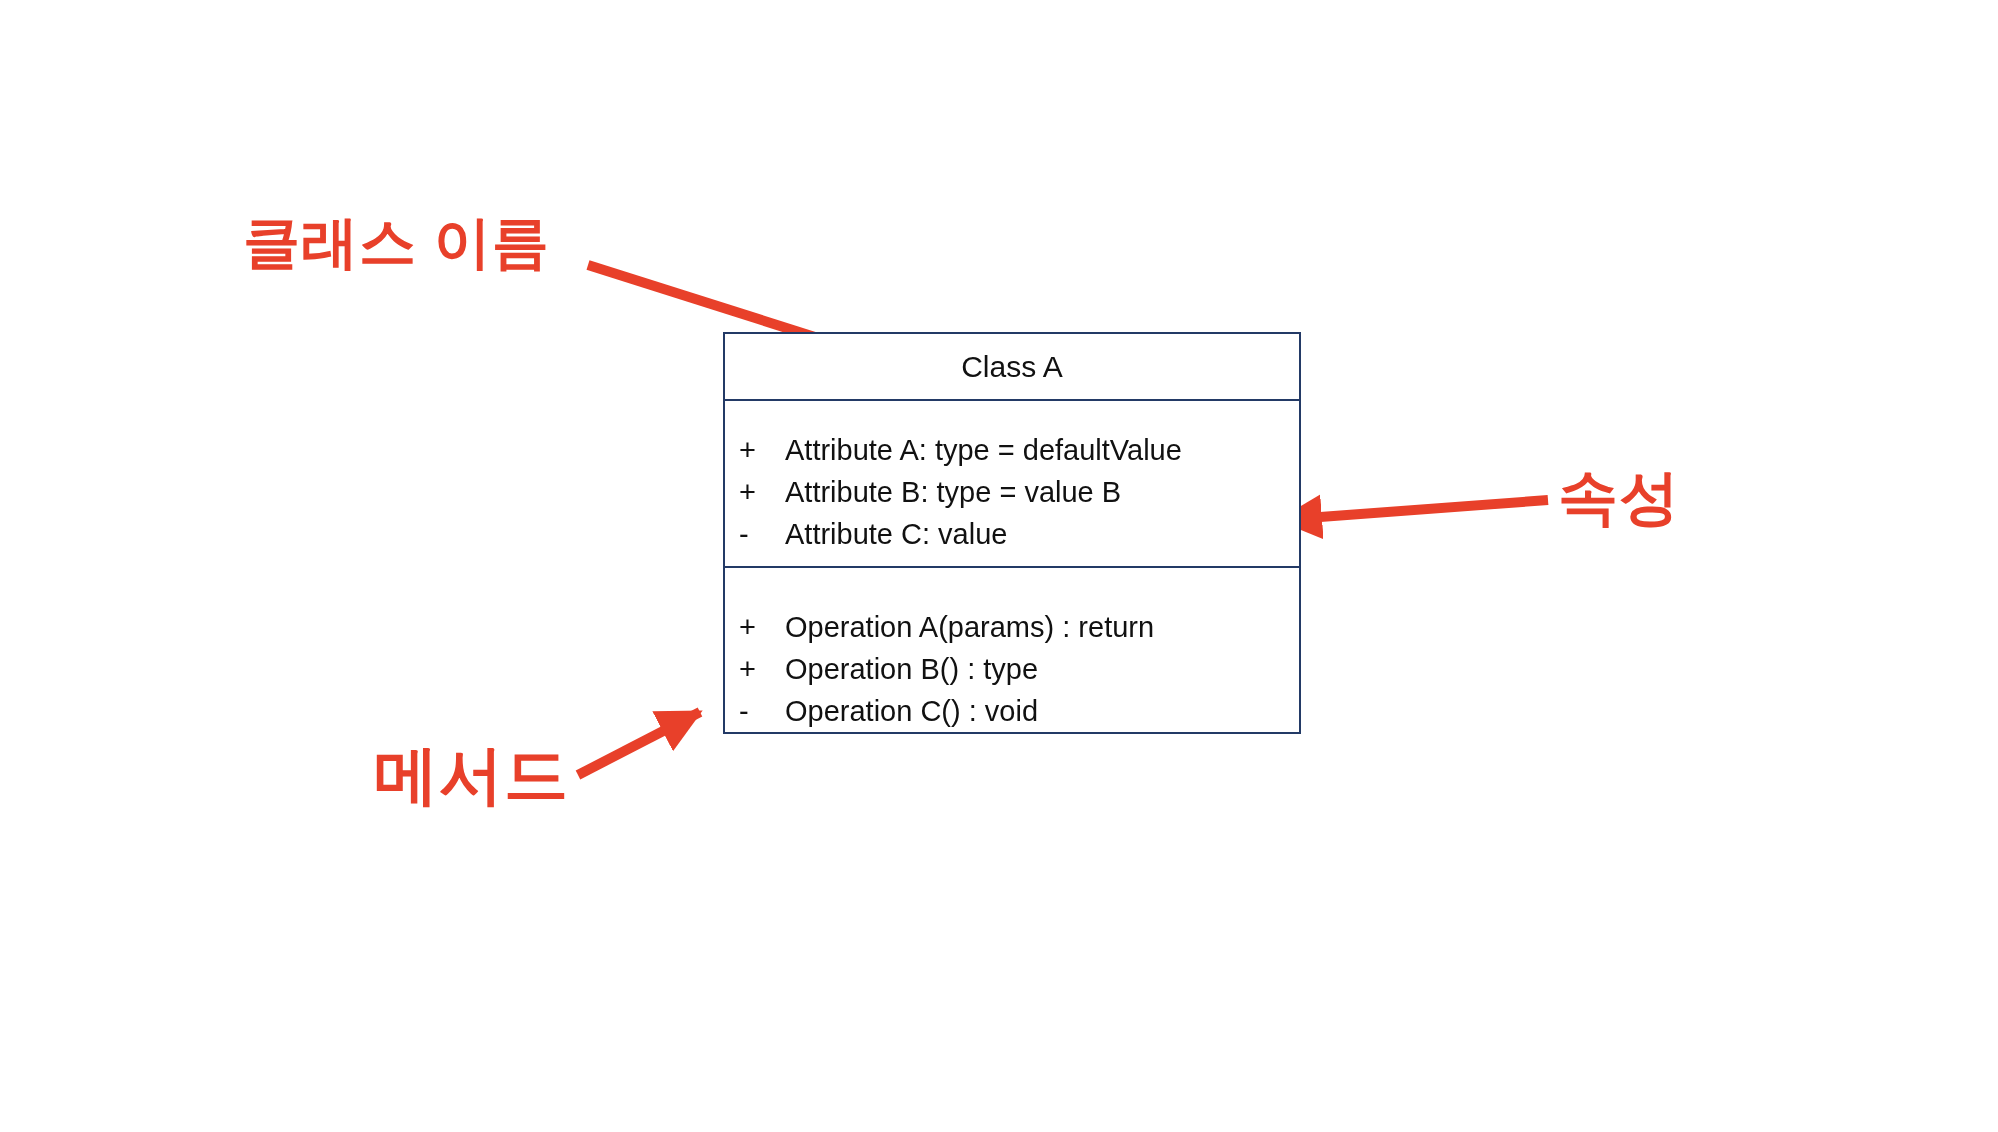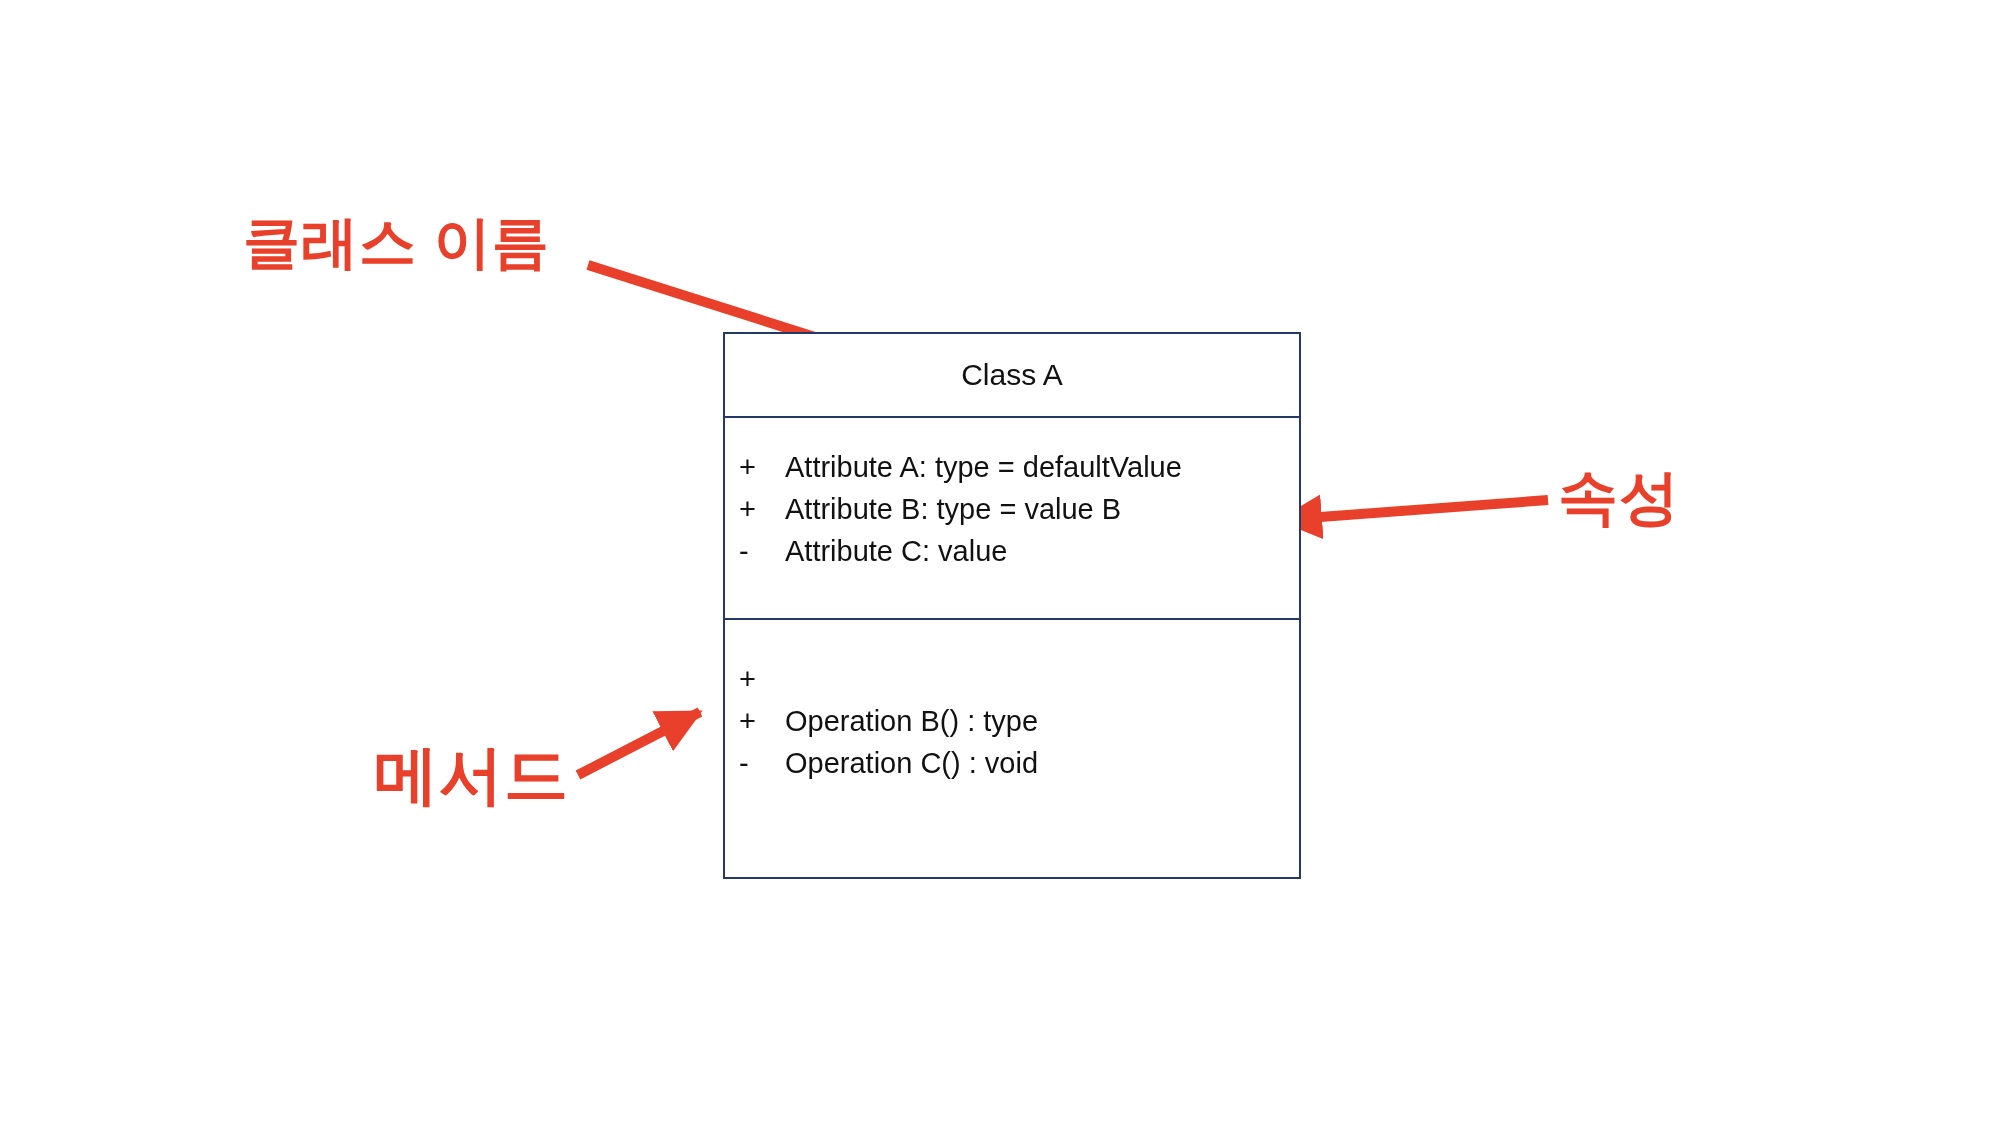--- a/index.html
+++ b/index.html
@@ -34,21 +34,21 @@
   }
   .annotation.class-name { left: 243px; top: 183px; font-size: 57px; }
   .annotation.attributes { left: 1558px; top: 436px; font-size: 60px; }
   .annotation.methods    { left: 374px;  top: 710px; font-size: 64px; }
 
   .class-box {
     position: absolute;
     left: 723px;
     top: 310px;
     width: 578px;
-    height: 547px;
+    height: 402px;
     border: 2px solid #233a66;
     box-sizing: border-box;
     background: #ffffff;
     color: #111111;
     display: flex;
     flex-direction: column;
   }
   .compartment {
     box-sizing: border-box;
   }
@@ -120,20 +120,21 @@
       </div>
       <div class="member-row">
         <span class="vis">-</span>
         <span>Attribute C: value</span>
       </div>
     </div>
 
     <div class="compartment ops">
       <div class="member-row">
         <span class="vis">+</span>
+        <span>Operation A(params) : return</span>
       </div>
       <div class="member-row">
         <span class="vis">+</span>
         <span>Operation B() : type</span>
       </div>
       <div class="member-row">
         <span class="vis">-</span>
         <span>Operation C() : void</span>
       </div>
     </div>

